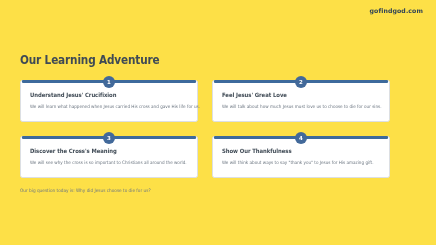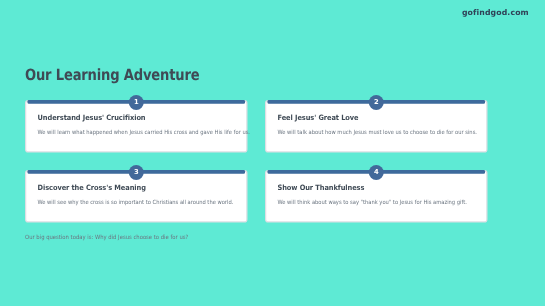--- a/index.html
+++ b/index.html
@@ -13,21 +13,21 @@
     font-family: "Liberation Sans", sans-serif;
     overflow: hidden;
     position: relative;
   }
 
   #slide {
     position: absolute;
     left: 0; top: 0;
     width: 436px;
     height: 245px;
-    background: #5eead4;
+    background: #fde047;
   }
 
   
   #brand {
     position: absolute;
     right: 13px;
     top: 7px;
     font-size: 6.2px;
     font-weight: bold;
     letter-spacing: 0.1px;

